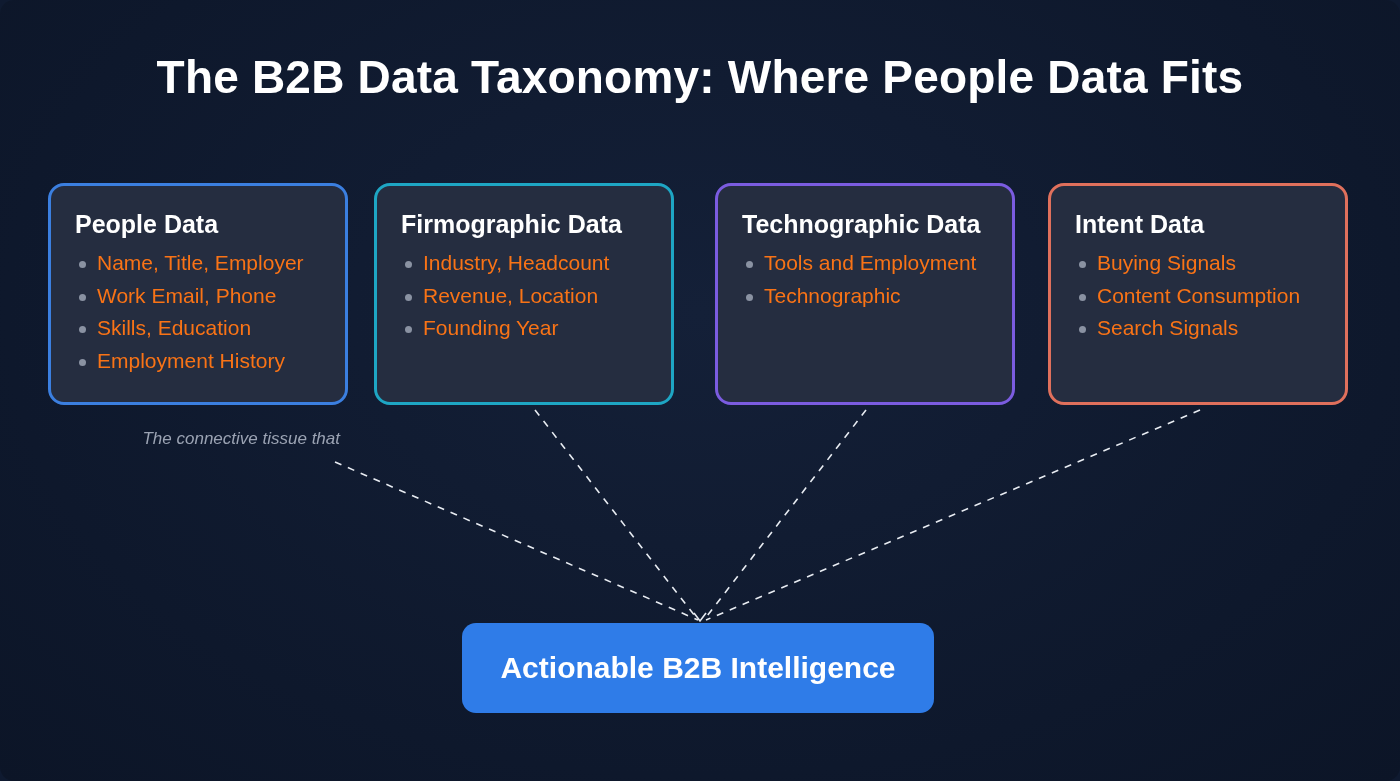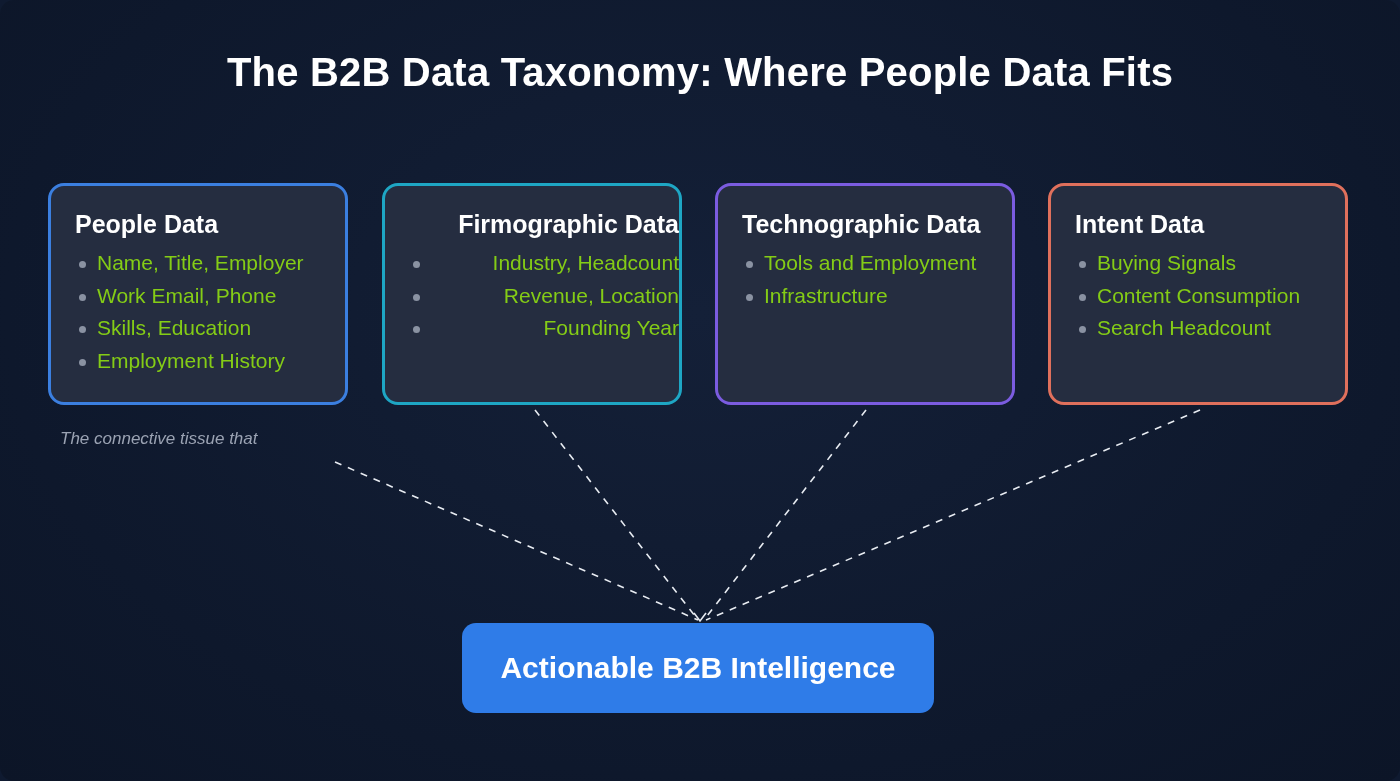--- a/index.html
+++ b/index.html
@@ -9,40 +9,40 @@
     font-family:"Liberation Sans", sans-serif;
     position:relative;
   }
   .canvas {
     position:absolute; left:0; top:0; width:1400px; height:781px;
     background:radial-gradient(ellipse at 50% 40%, #142038 0%, #0e182c 70%, #0c1527 100%);
     border-radius:14px;
   }
   .title {
     position:absolute; left:0; top:50px; width:1400px; text-align:center;
-    color:#ffffff; font-size:40px; font-weight:bold; letter-spacing:0.2px;
+    color:#ffffff; font-size:46px; font-weight:bold; letter-spacing:0.2px;
   }
   .card {
     position:absolute; top:183px; width:300px; height:222px;
     background:#252d40; border:3px solid; border-radius:16px; box-sizing:border-box;
     padding:24px 0 4px 24px;
   }
   .card h3 {
     margin:0 0 8px 0; color:#ffffff; font-size:25px; font-weight:bold;
   }
   .card ul { list-style:none; margin:0; padding:0; }
   .card li {
-    color:#84cc16; font-size:21px; line-height:32.5px; position:relative; padding-left:22px;
+    color:#f97316; font-size:21px; line-height:32.5px; position:relative; padding-left:22px;
   }
   .card li::before {
     content:""; position:absolute; left:4px; top:14px; width:7px; height:7px;
     border-radius:50%; background:#8a92a2;
   }
   .caption {
-    position:absolute; left:60px; top:426px; width:280px; text-align:left;
+    position:absolute; left:60px; top:426px; width:280px; text-align:right;
     color:#9ba3b3; font-style:italic; font-size:17px; line-height:25px;
   }
   .lines { position:absolute; left:0; top:0; }
   .result {
     position:absolute; left:462px; top:623px; width:472px; height:90px;
     background:#2f7ce8; border-radius:14px; color:#ffffff; font-size:30px; font-weight:bold;
     display:flex; align-items:center; justify-content:center;
   }
 </style>
 </head>
@@ -65,43 +65,43 @@
   <div class="card" style="left:48px;border-color:#3b7fe0;">
     <h3>People Data</h3>
     <ul>
       <li>Name, Title, Employer</li>
       <li>Work Email, Phone</li>
       <li>Skills, Education</li>
       <li>Employment History</li>
     </ul>
   </div>
 
-  <div class="card" style="left:382px;border-color:#1ea6c4;text-align:right;">
+  <div class="card" style="left:374px;border-color:#1ea6c4;">
     <h3>Firmographic Data</h3>
     <ul>
       <li>Industry, Headcount</li>
       <li>Revenue, Location</li>
       <li>Founding Year</li>
     </ul>
   </div>
 
   <div class="card" style="left:715px;border-color:#7b5ce0;">
     <h3>Technographic Data</h3>
     <ul>
       <li>Tools and Employment</li>
-      <li>Infrastructure</li>
+      <li>Technographic</li>
     </ul>
   </div>
 
   <div class="card" style="left:1048px;border-color:#e0705c;">
     <h3>Intent Data</h3>
     <ul>
       <li>Buying Signals</li>
       <li>Content Consumption</li>
-      <li>Search Headcount</li>
+      <li>Search Signals</li>
     </ul>
   </div>
 
   <div class="caption">
     <div>The connective tissue that</div>
   </div>
 
   <div class="result">Actionable B2B Intelligence</div>
 
 </div>

